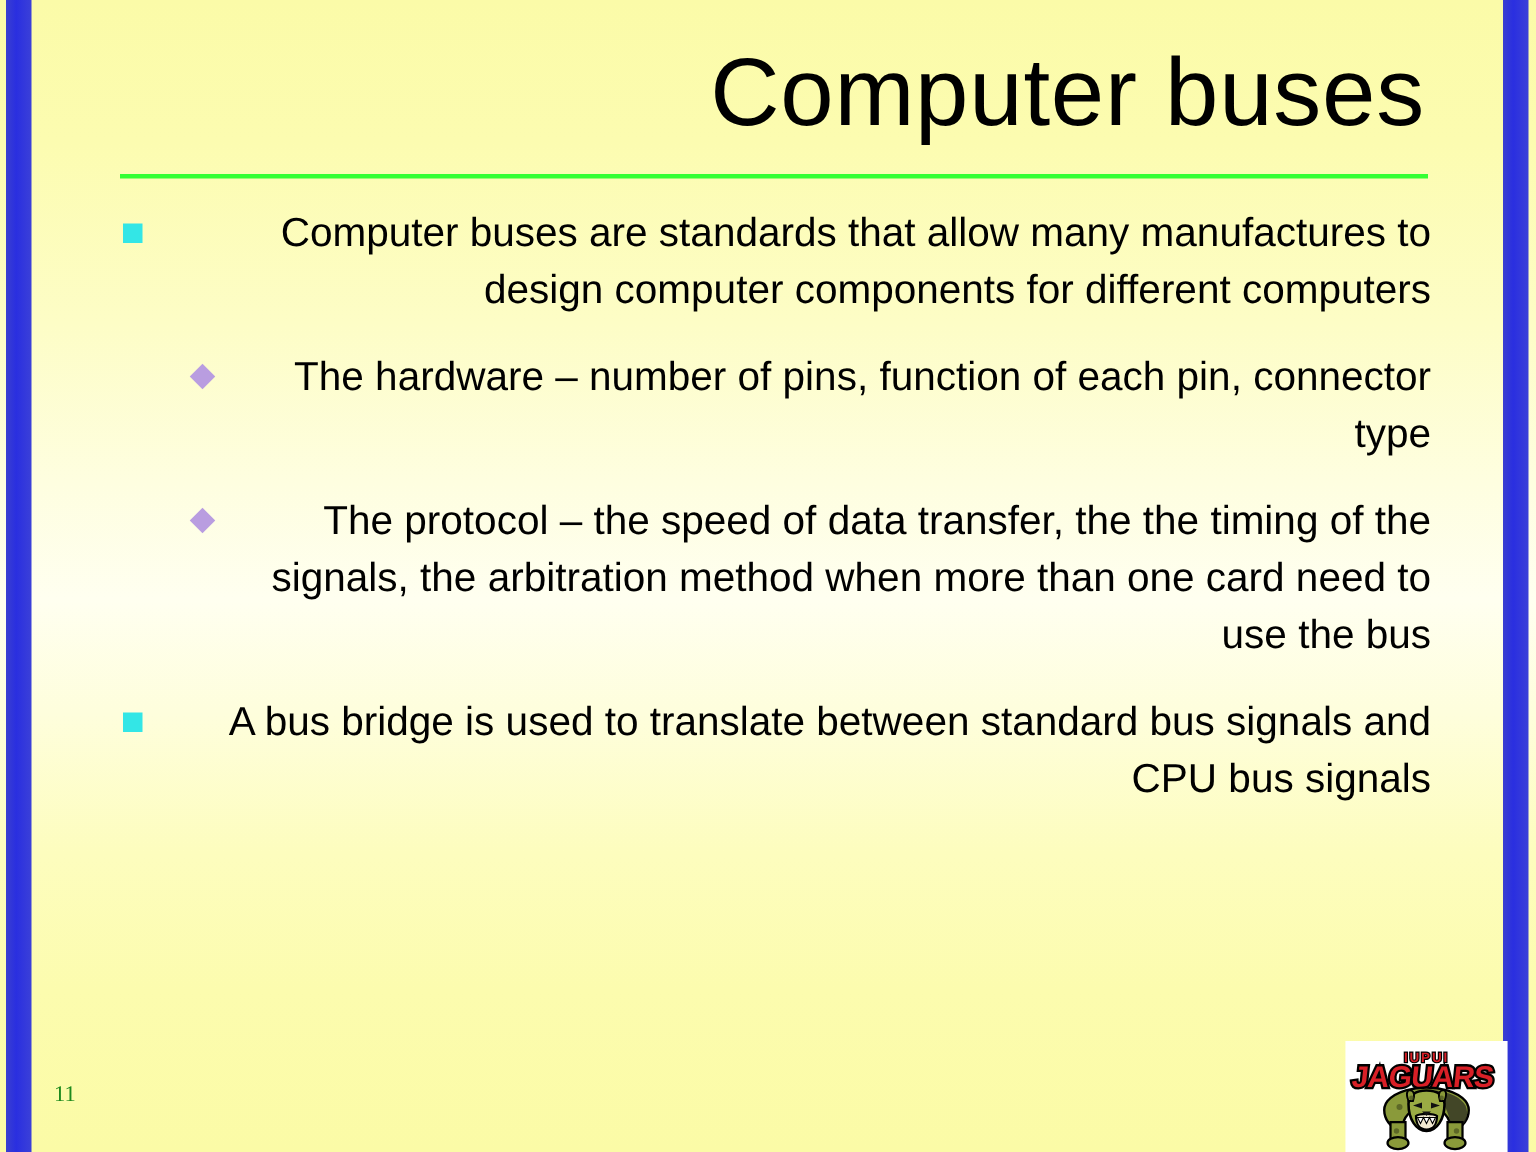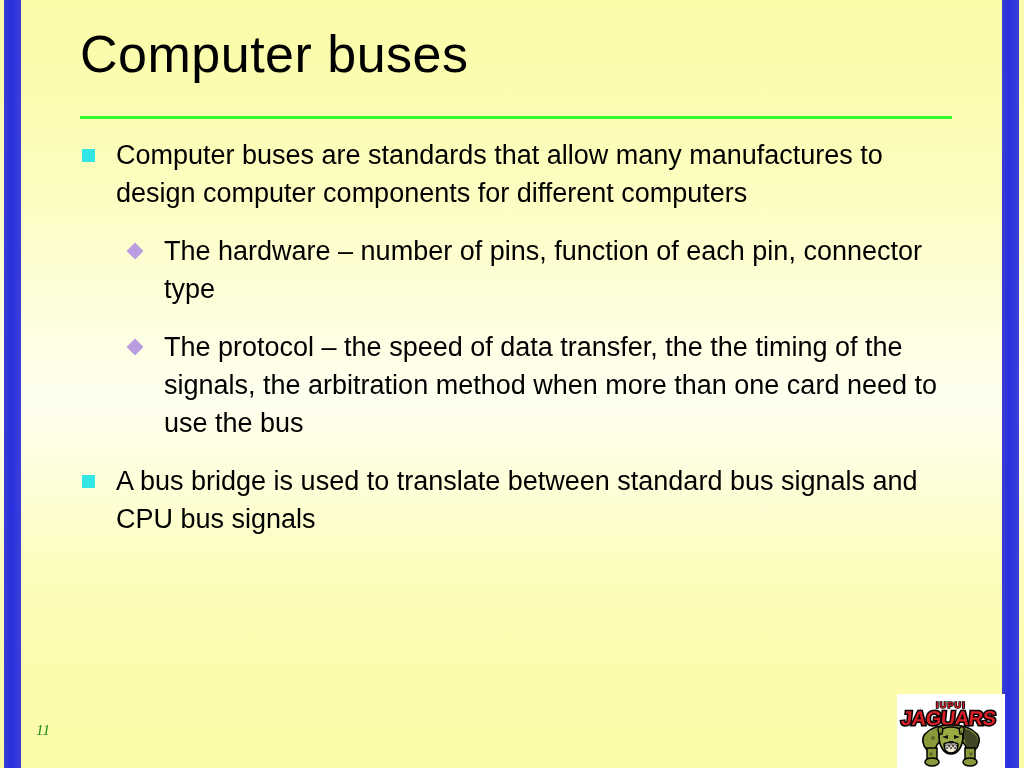--- a/index.html
+++ b/index.html
@@ -43,22 +43,22 @@
     left: 1002px;
     background: linear-gradient(to right, #3a3fd0 0%, #2a2fe0 40%, #3b40d8 100%);
   }
 
   
   .title {
     position: absolute;
     left: 80px;
     top: 26px;
     width: 870px;
-    text-align: left;
-    font-size: 52px;
+    text-align: right;
+    font-size: 64px;
     font-weight: 400;
     color: #000000;
     letter-spacing: 0.5px;
     line-height: 1.1;
   }
 
   .title-rule {
     position: absolute;
     left: 80px;
     top: 116px;
@@ -66,20 +66,21 @@
     height: 3px;
     background: #33ff33;
   }
 
   
   .body {
     position: absolute;
     left: 74px;
     top: 136px;
     width: 880px;
+    text-align: right;
   }
 
   .bullet-l1 {
     position: relative;
     padding-left: 42px;
     margin: 0 0 2px 0;
     font-size: 27px;
     line-height: 38px;
     color: #000000;
   }
@@ -113,21 +114,20 @@
   .bullet-gap-top { margin-top: 20px; }
 
   
   .slide-number {
     position: absolute;
     left: 36px;
     top: 722px;
     font-size: 15px;
     color: #1d8a1d;
     font-family: "Liberation Serif", serif;
-    font-style: italic;
   }
 
   
   .logo {
     position: absolute;
     left: 897px;
     top: 694px;
     width: 108px;
     height: 74px;
     background: #ffffff;

